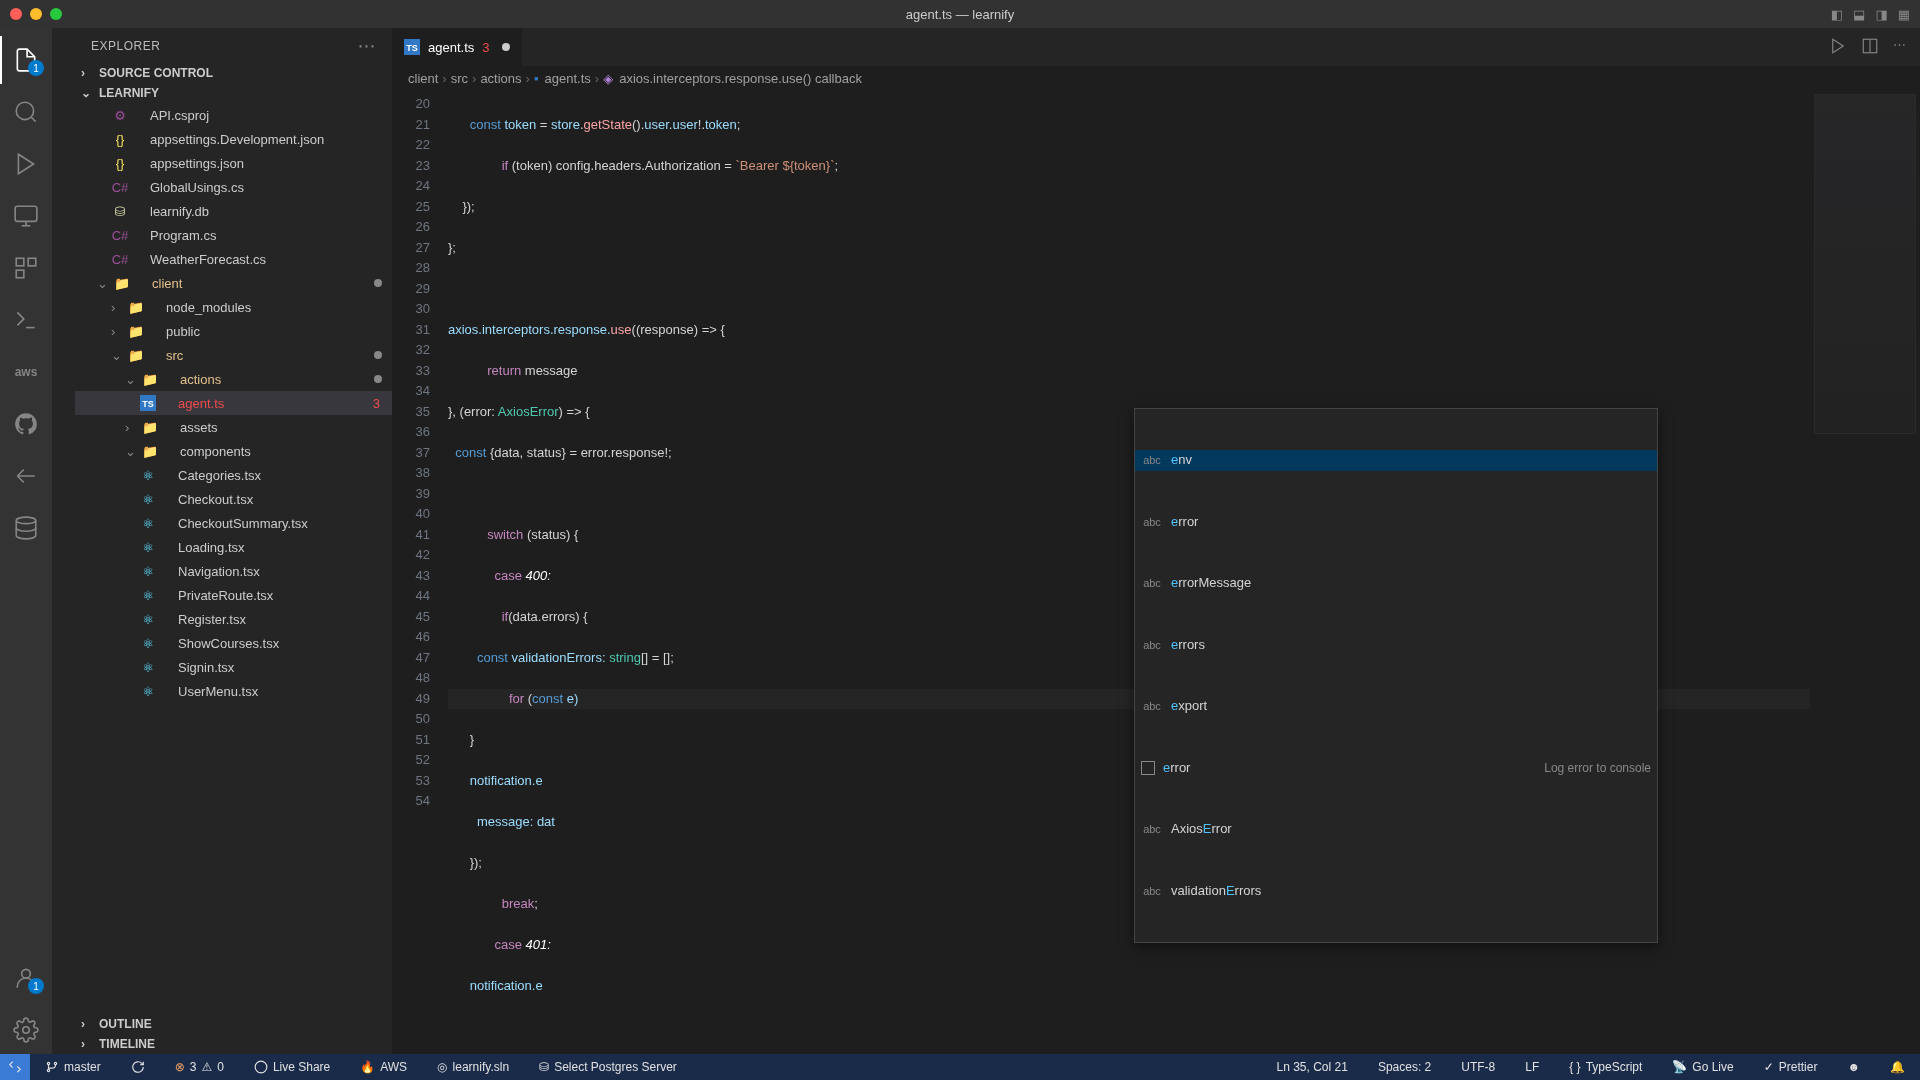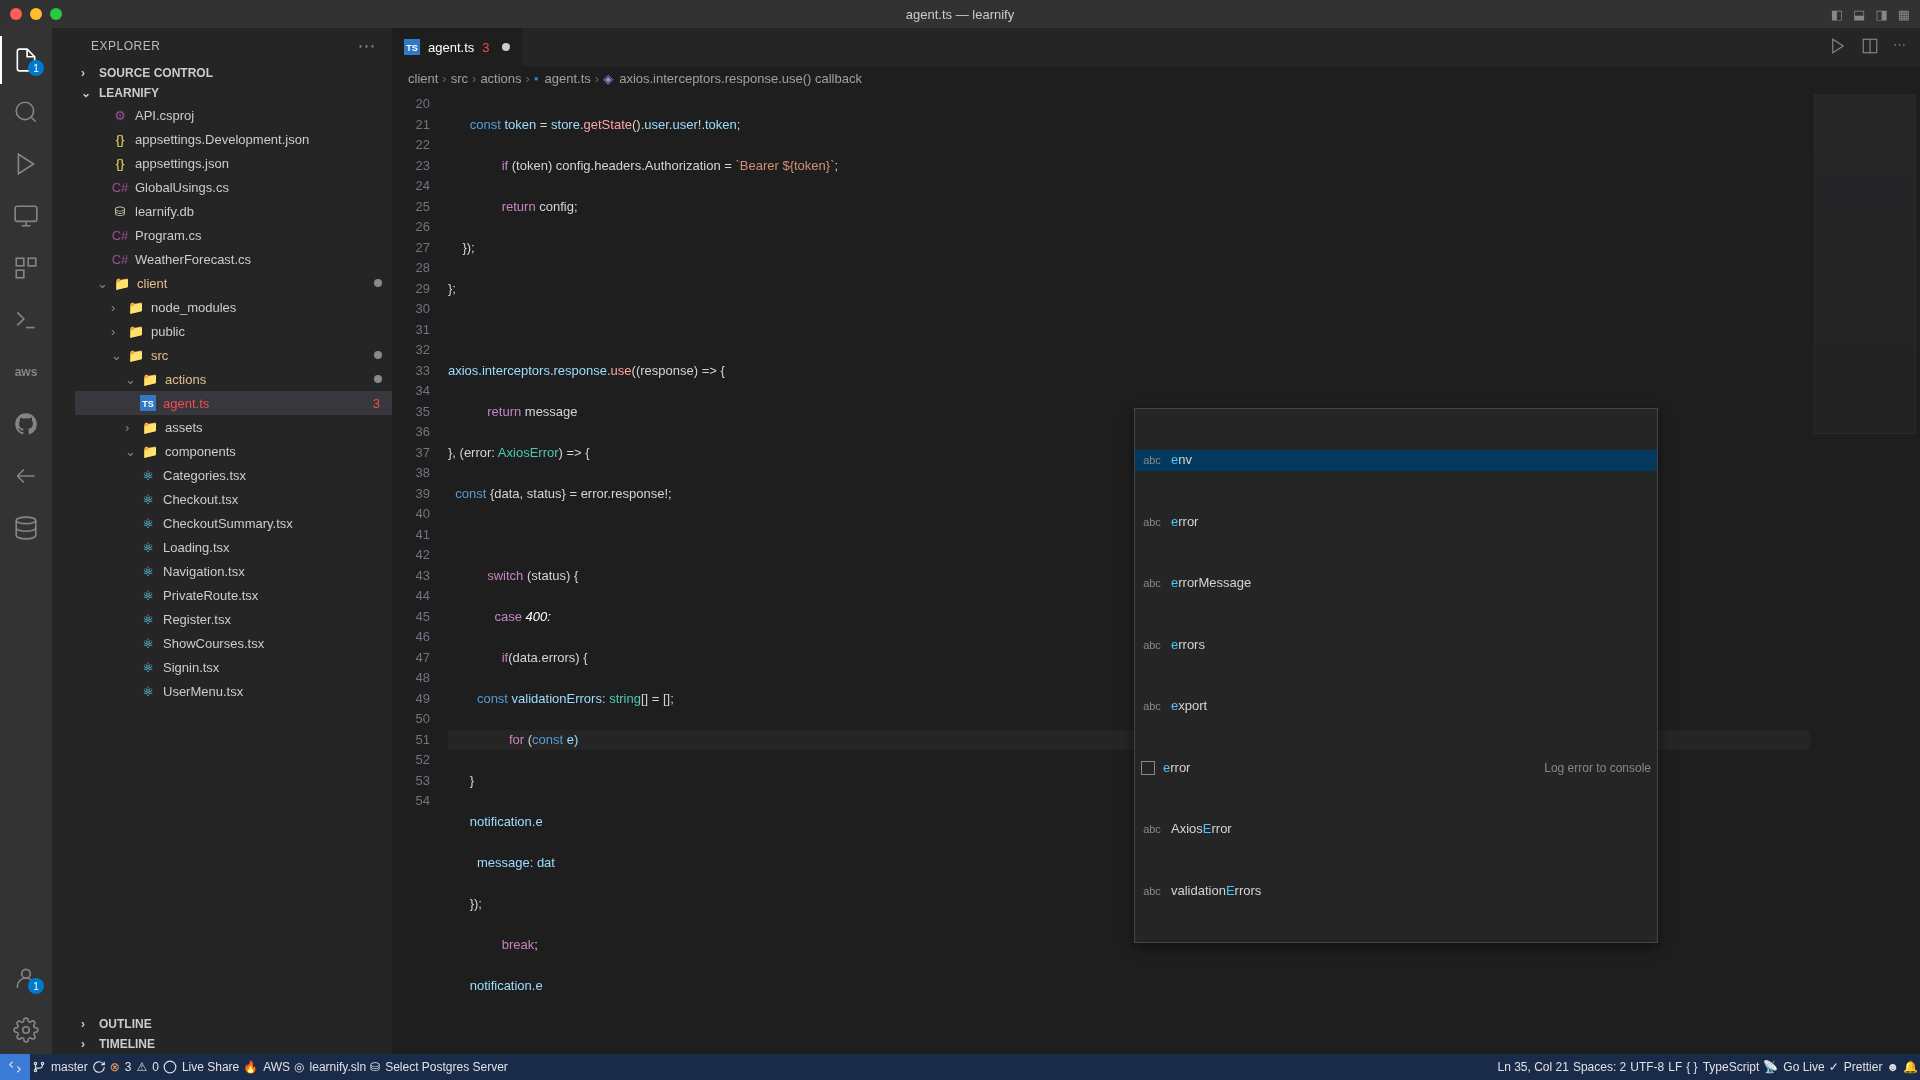--- a/index.html
+++ b/index.html
@@ -26,21 +26,21 @@
 .sidebar { width: 340px; background: #252526; display: flex; flex-direction: column; overflow: hidden; padding-left: 23px; }
 .sidebar-header { height: 35px; display: flex; align-items: center; justify-content: space-between; padding: 0 16px; color: #bbbbbb; font-size: 12px; letter-spacing: 0.5px; }
 .sidebar-header .dots { color: #888; font-size: 18px; cursor: pointer; }
 .section-h { display: flex; align-items: center; gap: 4px; padding: 3px 6px; cursor: pointer; font-size: 12px; font-weight: 600; color: #cccccc; }
 .section-h .chev { width: 14px; display: inline-flex; }
 .tree { flex: 1; overflow-y: auto; font-size: 13px; }
 .tree-item { display: flex; align-items: center; height: 24px; padding-left: 8px; cursor: pointer; color: #cccccc; }
 .tree-item.active { background: #37373d; }
 .tree-item .icon { width: 18px; margin-right: 6px; display: inline-flex; align-items: center; justify-content: center; }
 .tree-item .tw { width: 14px; margin-right: 2px; color: #888; display: inline-flex; }
-.tree-item .label { flex: 1; white-space: nowrap; overflow: hidden; text-overflow: ellipsis; }
+.tree-item .label { flex: 1; white-space: nowrap; overflow: hidden; text-overflow: ellipsis; margin-left: 15px; }
 .tree-item .dot { width: 8px; height: 8px; border-radius: 50%; background: #888; margin-right: 10px; }
 .tree-item .errcount { color: #f14c4c; margin-right: 12px; font-weight: 500; }
 .indent-1 { padding-left: 22px; }
 .indent-2 { padding-left: 36px; }
 .indent-3 { padding-left: 50px; }
 .indent-4 { padding-left: 64px; }
 .folder-orange { color: #e2c08d; }
 .file-err { color: #f14c4c; }
 
 .editor-area { flex: 1; display: flex; flex-direction: column; background: #1e1e1e; position: relative; }
@@ -75,21 +75,21 @@
 .suggest { position: absolute; left: 650px; top: 318px; width: 524px; background: #252526; border: 1px solid #454545; box-shadow: 0 4px 12px rgba(0,0,0,0.5); z-index: 50; font-family: 'SF Mono', Menlo, Consolas, monospace; font-size: 13px; margin-left: 36px; }
 .suggest-row { display: flex; align-items: center; height: 20.5px; padding: 0 6px; gap: 8px; }
 .suggest-row.sel { background: #04395e; }
 .suggest-row .kind { color: #888; font-size: 11px; width: 22px; text-align: center; }
 .suggest-row .sq { width: 14px; height: 14px; border: 1px solid #888; }
 .suggest-row .txt { color: #d4d4d4; }
 .suggest-row .hl { color: #4fc1ff; }
 .suggest-row .detail { margin-left: auto; color: #888; font-size: 12px; }
 
 .statusbar { height: 26px; background: #1a2b4a; display: flex; align-items: center; color: #e0e0e0; font-size: 12px; }
-.sb-item { padding: 0 2px; display: flex; align-items: center; gap: 5px; height: 100%; cursor: pointer; }
+.sb-item { padding: 0 15px; display: flex; align-items: center; gap: 5px; height: 100%; cursor: pointer; }
 .sb-remote { background: #3a7bd5; padding: 0 8px; }
 .sb-spacer { flex: 1; }
 .sb-err { color: #f1a05f; }
 .sb-item svg { width: 14px; height: 14px; }
 
 .ficon-ts { fill: #3178c6; }
 .ficon-react { color: #61dafb; }
 .ficon-cs { color: #9b4f96; }
 .ficon-json { color: #f1e05a; }
 .ficon-db { color: #dcdcaa; }
@@ -398,39 +398,39 @@
           <div class="line">49</div>
         <div class="line">50</div>
           <div class="line">51</div>
           <div class="line">52</div>
           <div class="line">53</div>
           <div class="line">54</div>
       </div>
       <div class="code-pane">
 <div class="line">      <span class="kb">const</span> <span class="v">token</span> = <span class="v">store</span>.<span class="f">getState</span>().<span class="v">user</span>.<span class="v">user</span>!.<span class="v">token</span>;</div>
 <div class="line">      <span class="k">if</span><span> (token) config.headers.Authorization = </span><span class="s">`Bearer ${token}`</span>;</div>
-<div class="line">      <span class="k">return</span><span> config;</span></div>
 <div class="line">    });</div>
 <div class="line">};</div>
 <div class="line"> </div>
 <div class="line"><span class="v">axios.interceptors.response.</span><span class="f">use</span><span>((response) =&gt; {</span></div>
 <div class="line">  <span class="k">return</span><span> message</span></div>
 <div class="line"><span>}, (error: </span><span class="t">AxiosError</span><span>) =&gt; {</span></div>
 <div class="line">  <span class="kb">const</span><span> {data, status} = error.response!;</span></div>
 <div class="line"> </div>
 <div class="line">  <span class="k">switch</span><span> (status) {</span></div>
 <div class="line">    <span class="k">case</span><span class="n"> 400:</span></div>
 <div class="line">      <span class="k">if</span><span>(data.errors) {</span></div>
 <div class="line">        <span class="kb">const</span><span class="v"> validationErrors: </span><span class="t">string</span><span>[] = [];</span></div>
 <div class="line cursor-line">        <span class="k">for</span><span> (</span><span class="kb">const</span><span class="v"> e)</span></div>
 <div class="line">      }</div>
 <div class="line">      <span class="v">notification.e</span></div>
 <div class="line">        <span class="v">message: dat</span></div>
 <div class="line">      });</div>
 <div class="line">      <span class="k">break</span>;</div>
+<div class="line">    <span class="k">case</span><span class="n"> 401:</span></div>
 <div class="line">      <span class="v">notification.e</span></div>
 
 
 
 
 
 
 
 
 

